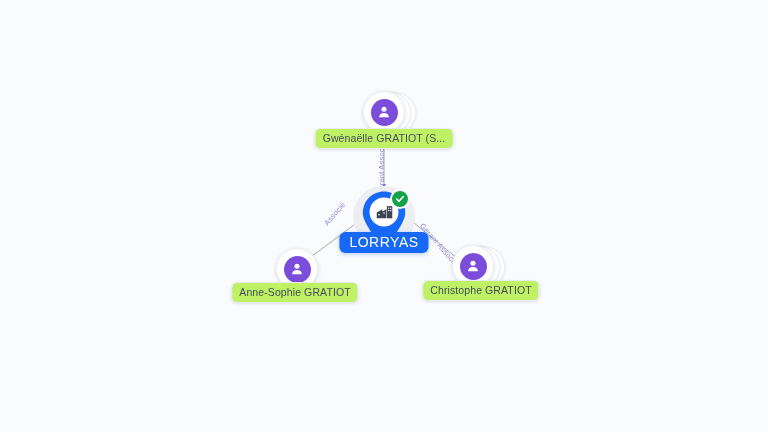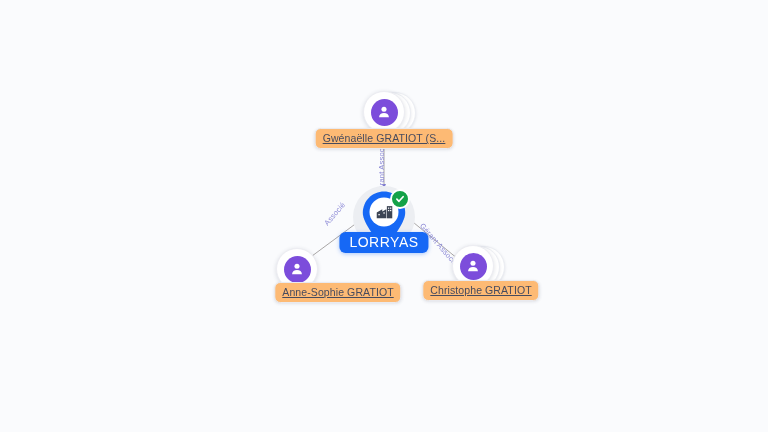--- a/index.html
+++ b/index.html
@@ -82,31 +82,30 @@
     display: flex;
     align-items: center;
     justify-content: center;
   }
   .avatar-inner svg { display: block; }
 
   
   .name-chip {
     position: absolute;
     transform: translateX(-50%);
-    background: #fdba74;
+    background: #bef264;
     border: 1px solid #e9eaef;
     border-radius: 6px;
     padding: 3px 7px 4px 7px;
     font-size: 10.5px;
     line-height: 12px;
     color: #474b5e;
     white-space: nowrap;
     box-shadow: 0 1px 3px rgba(40,50,80,0.12);
     letter-spacing: 0.1px;
-    text-decoration: underline;
   }
 
   
   .company-halo {
     position: absolute;
     left: -31px;
     top: -29px;
     width: 62px;
     height: 62px;
     border-radius: 50%;
@@ -269,21 +268,21 @@
     <div class="avatar-stack">
       <div class="avatar-circle">
         <div class="avatar-inner">
           <svg width="16" height="16" viewBox="0 0 24 24" fill="#ffffff">
             <circle cx="12" cy="8" r="3.8"></circle>
             <path d="M4.6 20c0-4.1 3.3-6.4 7.4-6.4s7.4 2.3 7.4 6.4z"></path>
           </svg>
         </div>
       </div>
     </div>
-    <div class="name-chip" style="left:-2px; top:13px;margin-left:43px;">Anne-Sophie GRATIOT</div>
+    <div class="name-chip" style="left:-2px; top:13px;">Anne-Sophie GRATIOT</div>
   </div>
 
   <div class="node" style="left:473px; top:266px;">
     <div class="avatar-stack">
       <div class="stack-card c3"></div>
       <div class="stack-card c2"></div>
       <div class="avatar-circle">
         <div class="avatar-inner">
           <svg width="16" height="16" viewBox="0 0 24 24" fill="#ffffff">
             <circle cx="12" cy="8" r="3.8"></circle>

